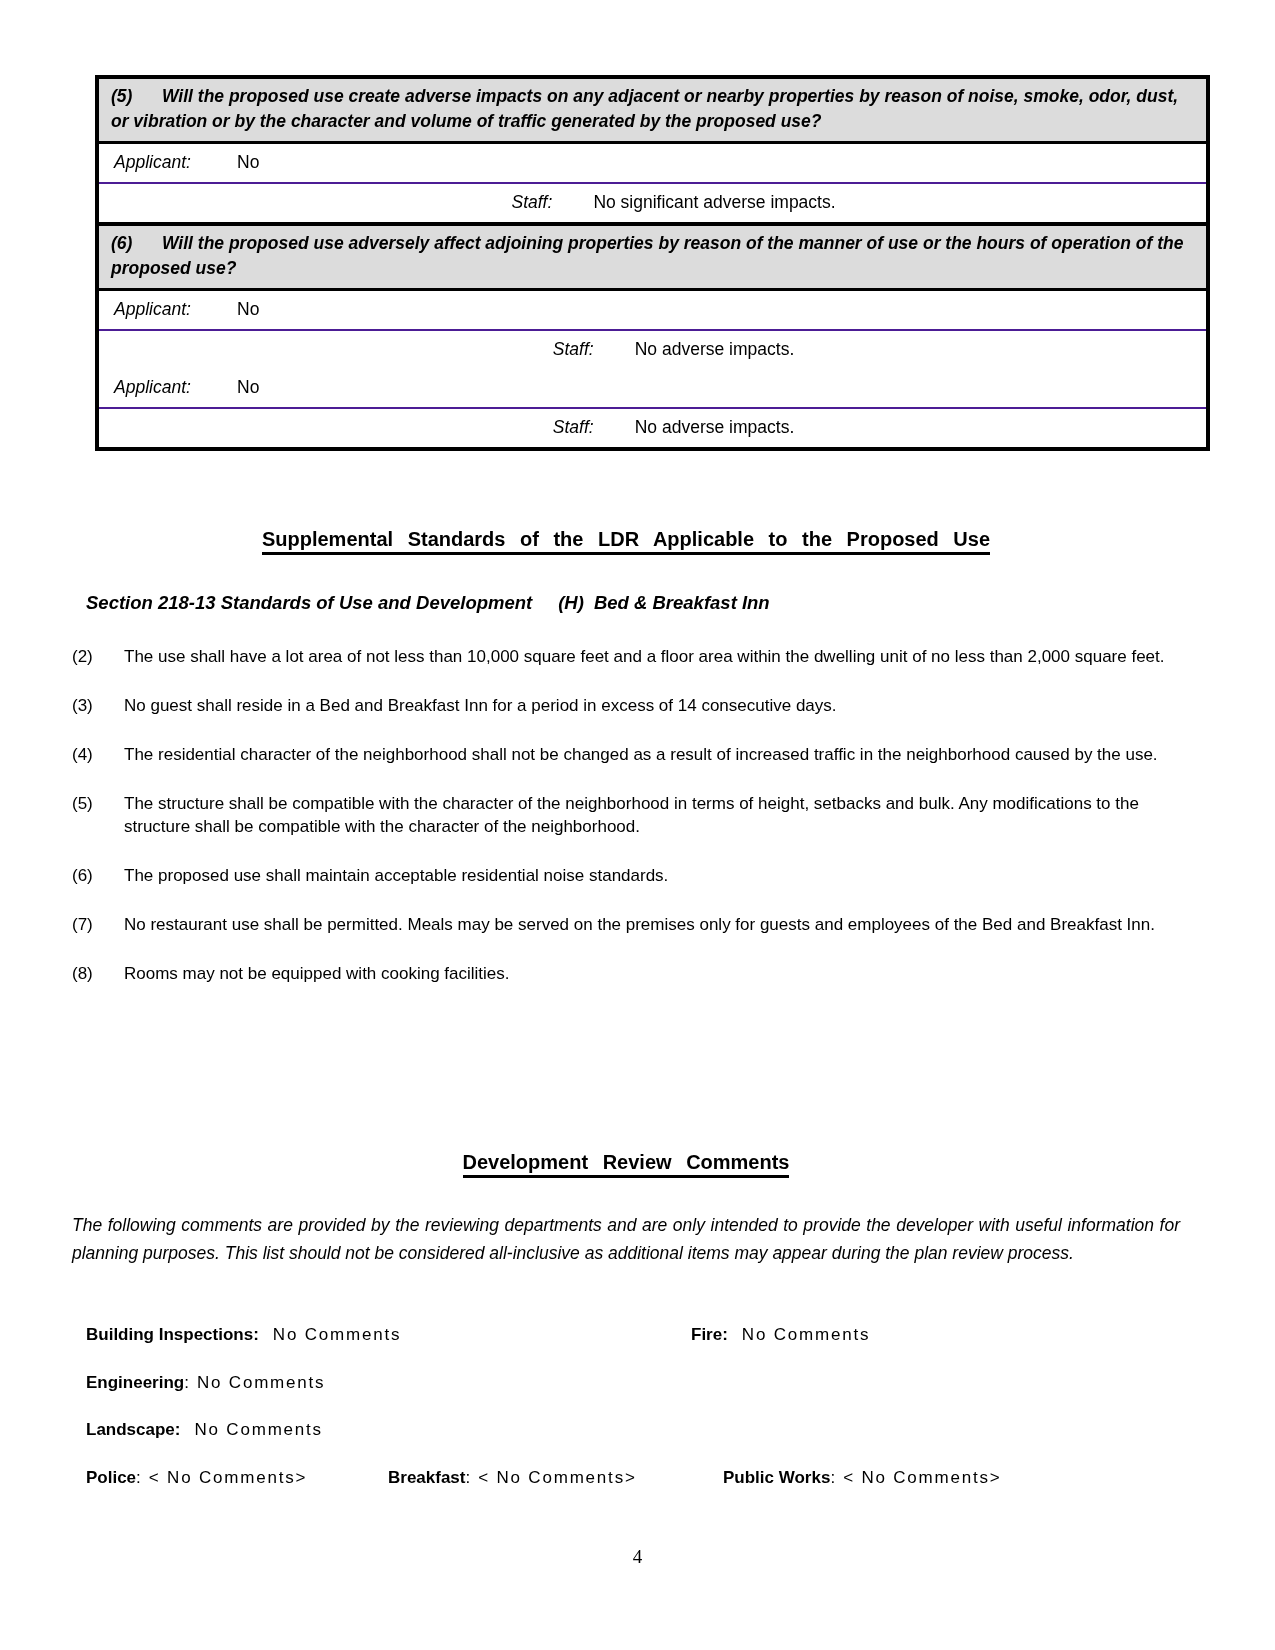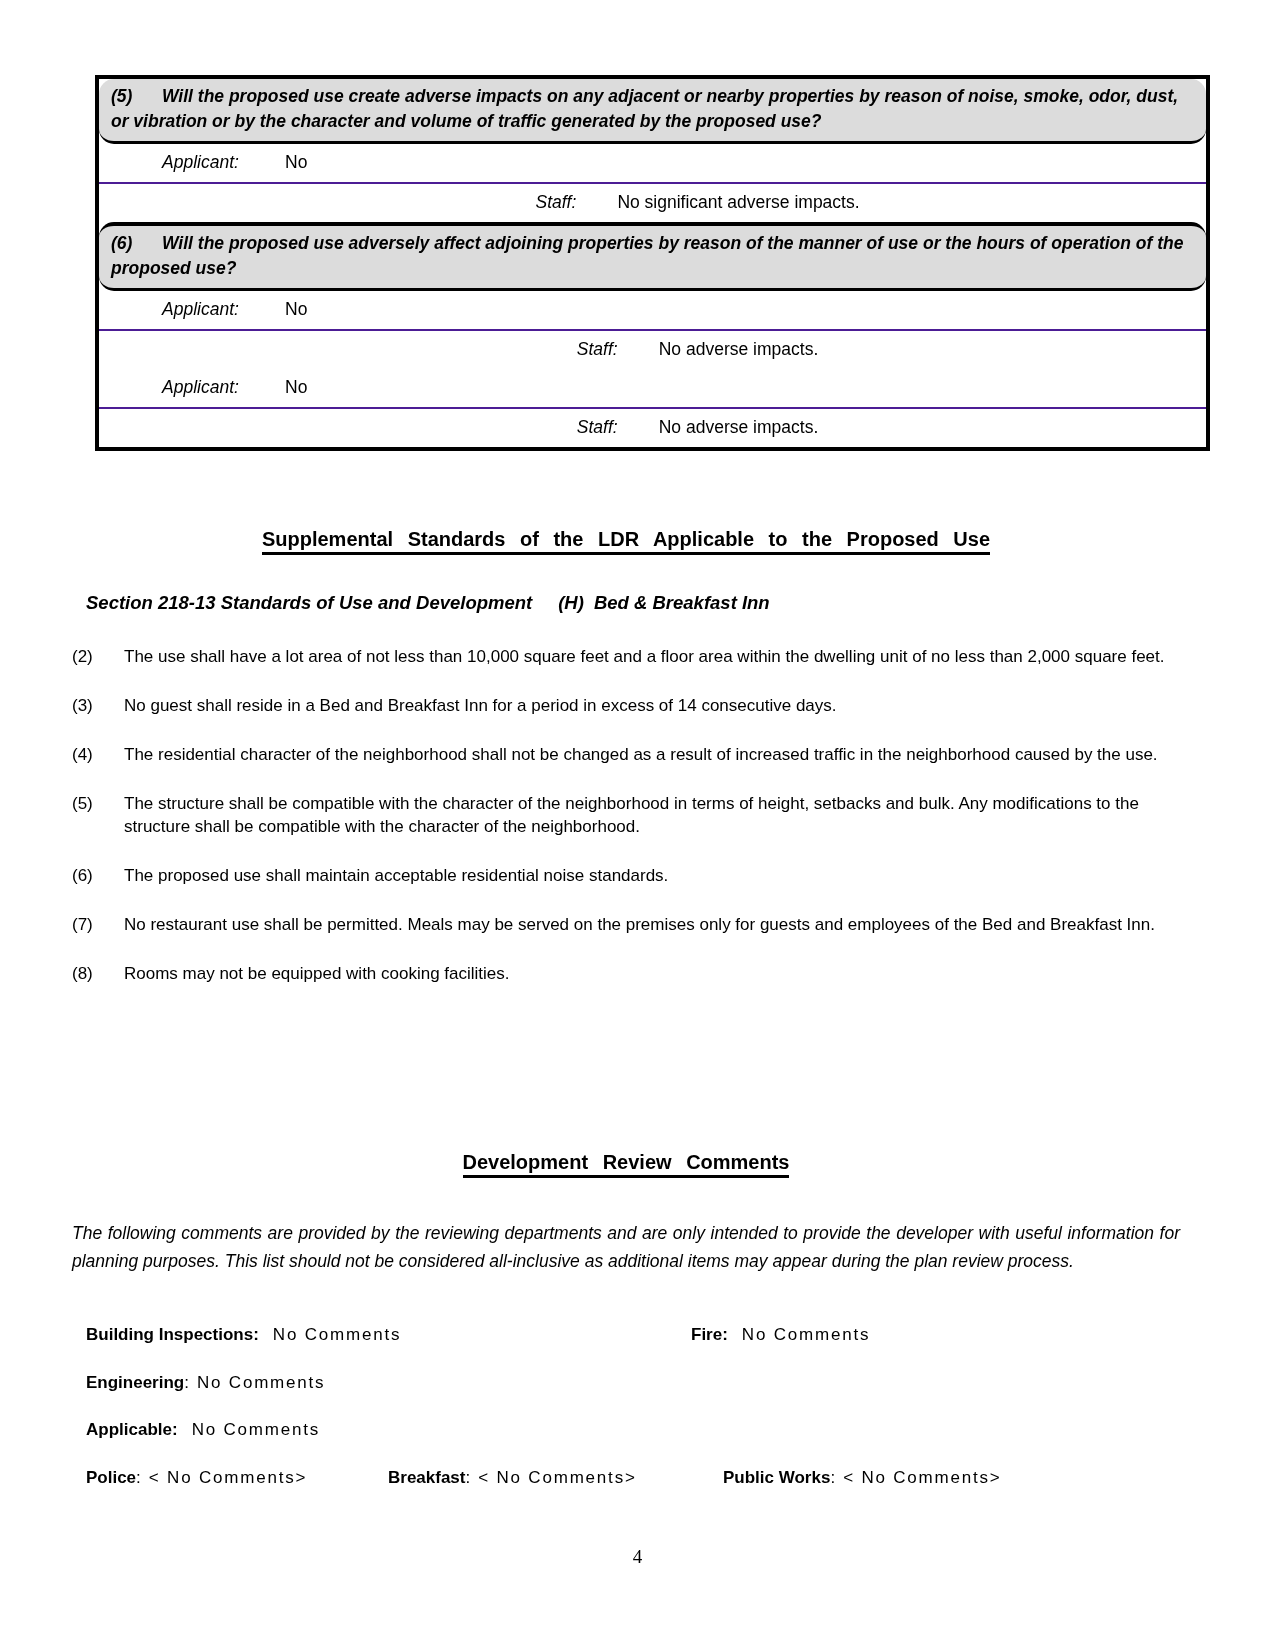--- a/index.html
+++ b/index.html
@@ -20,30 +20,29 @@
     border:4px solid #000;
     background:#fff;
   }
   .qhead {
     background:#dcdcdc;
     border-top:4px solid #000;
     border-bottom:3px solid #000;
     font-weight:bold; font-style:italic;
     font-size:17.5px; line-height:25px;
     padding:5px 14px 7px 12px;
-    border-radius:15px;
   }
   .qblock:first-child .qhead { border-top:none; }
   .qhead .qnum { display:inline-block; width:51px; font-style:italic; }
   .qrow {
     font-size:17.5px; line-height:23px;
     padding:7px 14px 8px 15px;
   }
   .qrow.staff { border-top:2px solid #4c1d95;text-align:center; }
-  .qlabel { display:inline-block; width:123px; font-style:italic;margin-left:48px; }
+  .qlabel { display:inline-block; width:123px; font-style:italic; }
 
   
   .center-head {
     position:absolute; left:72px; width:1108px;
     text-align:center;
     font-size:20px; font-weight:bold;
     word-spacing:9px;
   }
   .center-head .underlined {
     border-bottom:3px solid #000;
@@ -65,21 +64,20 @@
     margin-bottom:26px;
     padding-left:52px; text-indent:-52px;
   }
   .std-item .inum { display:inline-block; width:52px; text-indent:0; }
 
   
   .intro {
     position:absolute; left:72px; top:1212px; width:1108px;
     font-size:17.5px; font-style:italic; line-height:27.5px;
     text-align:justify;
-    margin-top:8px;
   }
   .dept-row {
     position:absolute; left:72px; width:1108px;
     padding-left:14px;
     font-size:17px; line-height:23px;
     white-space:nowrap;
   }
   .dept-row .lbl { font-weight:bold; }
   .dept-row .val { letter-spacing:1.8px; margin-left:14px; }
   .dept-row .val.tight { margin-left:8px; }
@@ -163,21 +161,21 @@
     <span class="abs-pair" style="left:619px;">
       <span class="lbl">Fire:</span><span class="val">No Comments</span>
     </span>
   </div>
 
   <div class="dept-row" style="top:1371px;">
     <span class="lbl">Engineering</span><span>:</span><span class="val tight">No Comments</span>
   </div>
 
   <div class="dept-row" style="top:1418px;">
-    <span class="lbl">Applicable:</span><span class="val">No Comments</span>
+    <span class="lbl">Landscape:</span><span class="val">No Comments</span>
   </div>
 
   <div class="dept-row" style="top:1466px;">
     <span class="lbl">Police</span><span>:</span><span class="val tight">&lt; No Comments&gt;</span>
     <span class="abs-pair" style="left:316px;">
       <span class="lbl">Breakfast</span><span>:</span><span class="val tight">&lt; No Comments&gt;</span>
     </span>
     <span class="abs-pair" style="left:651px;">
       <span class="lbl">Public Works</span><span>:</span><span class="val tight">&lt; No Comments&gt;</span>
     </span>

